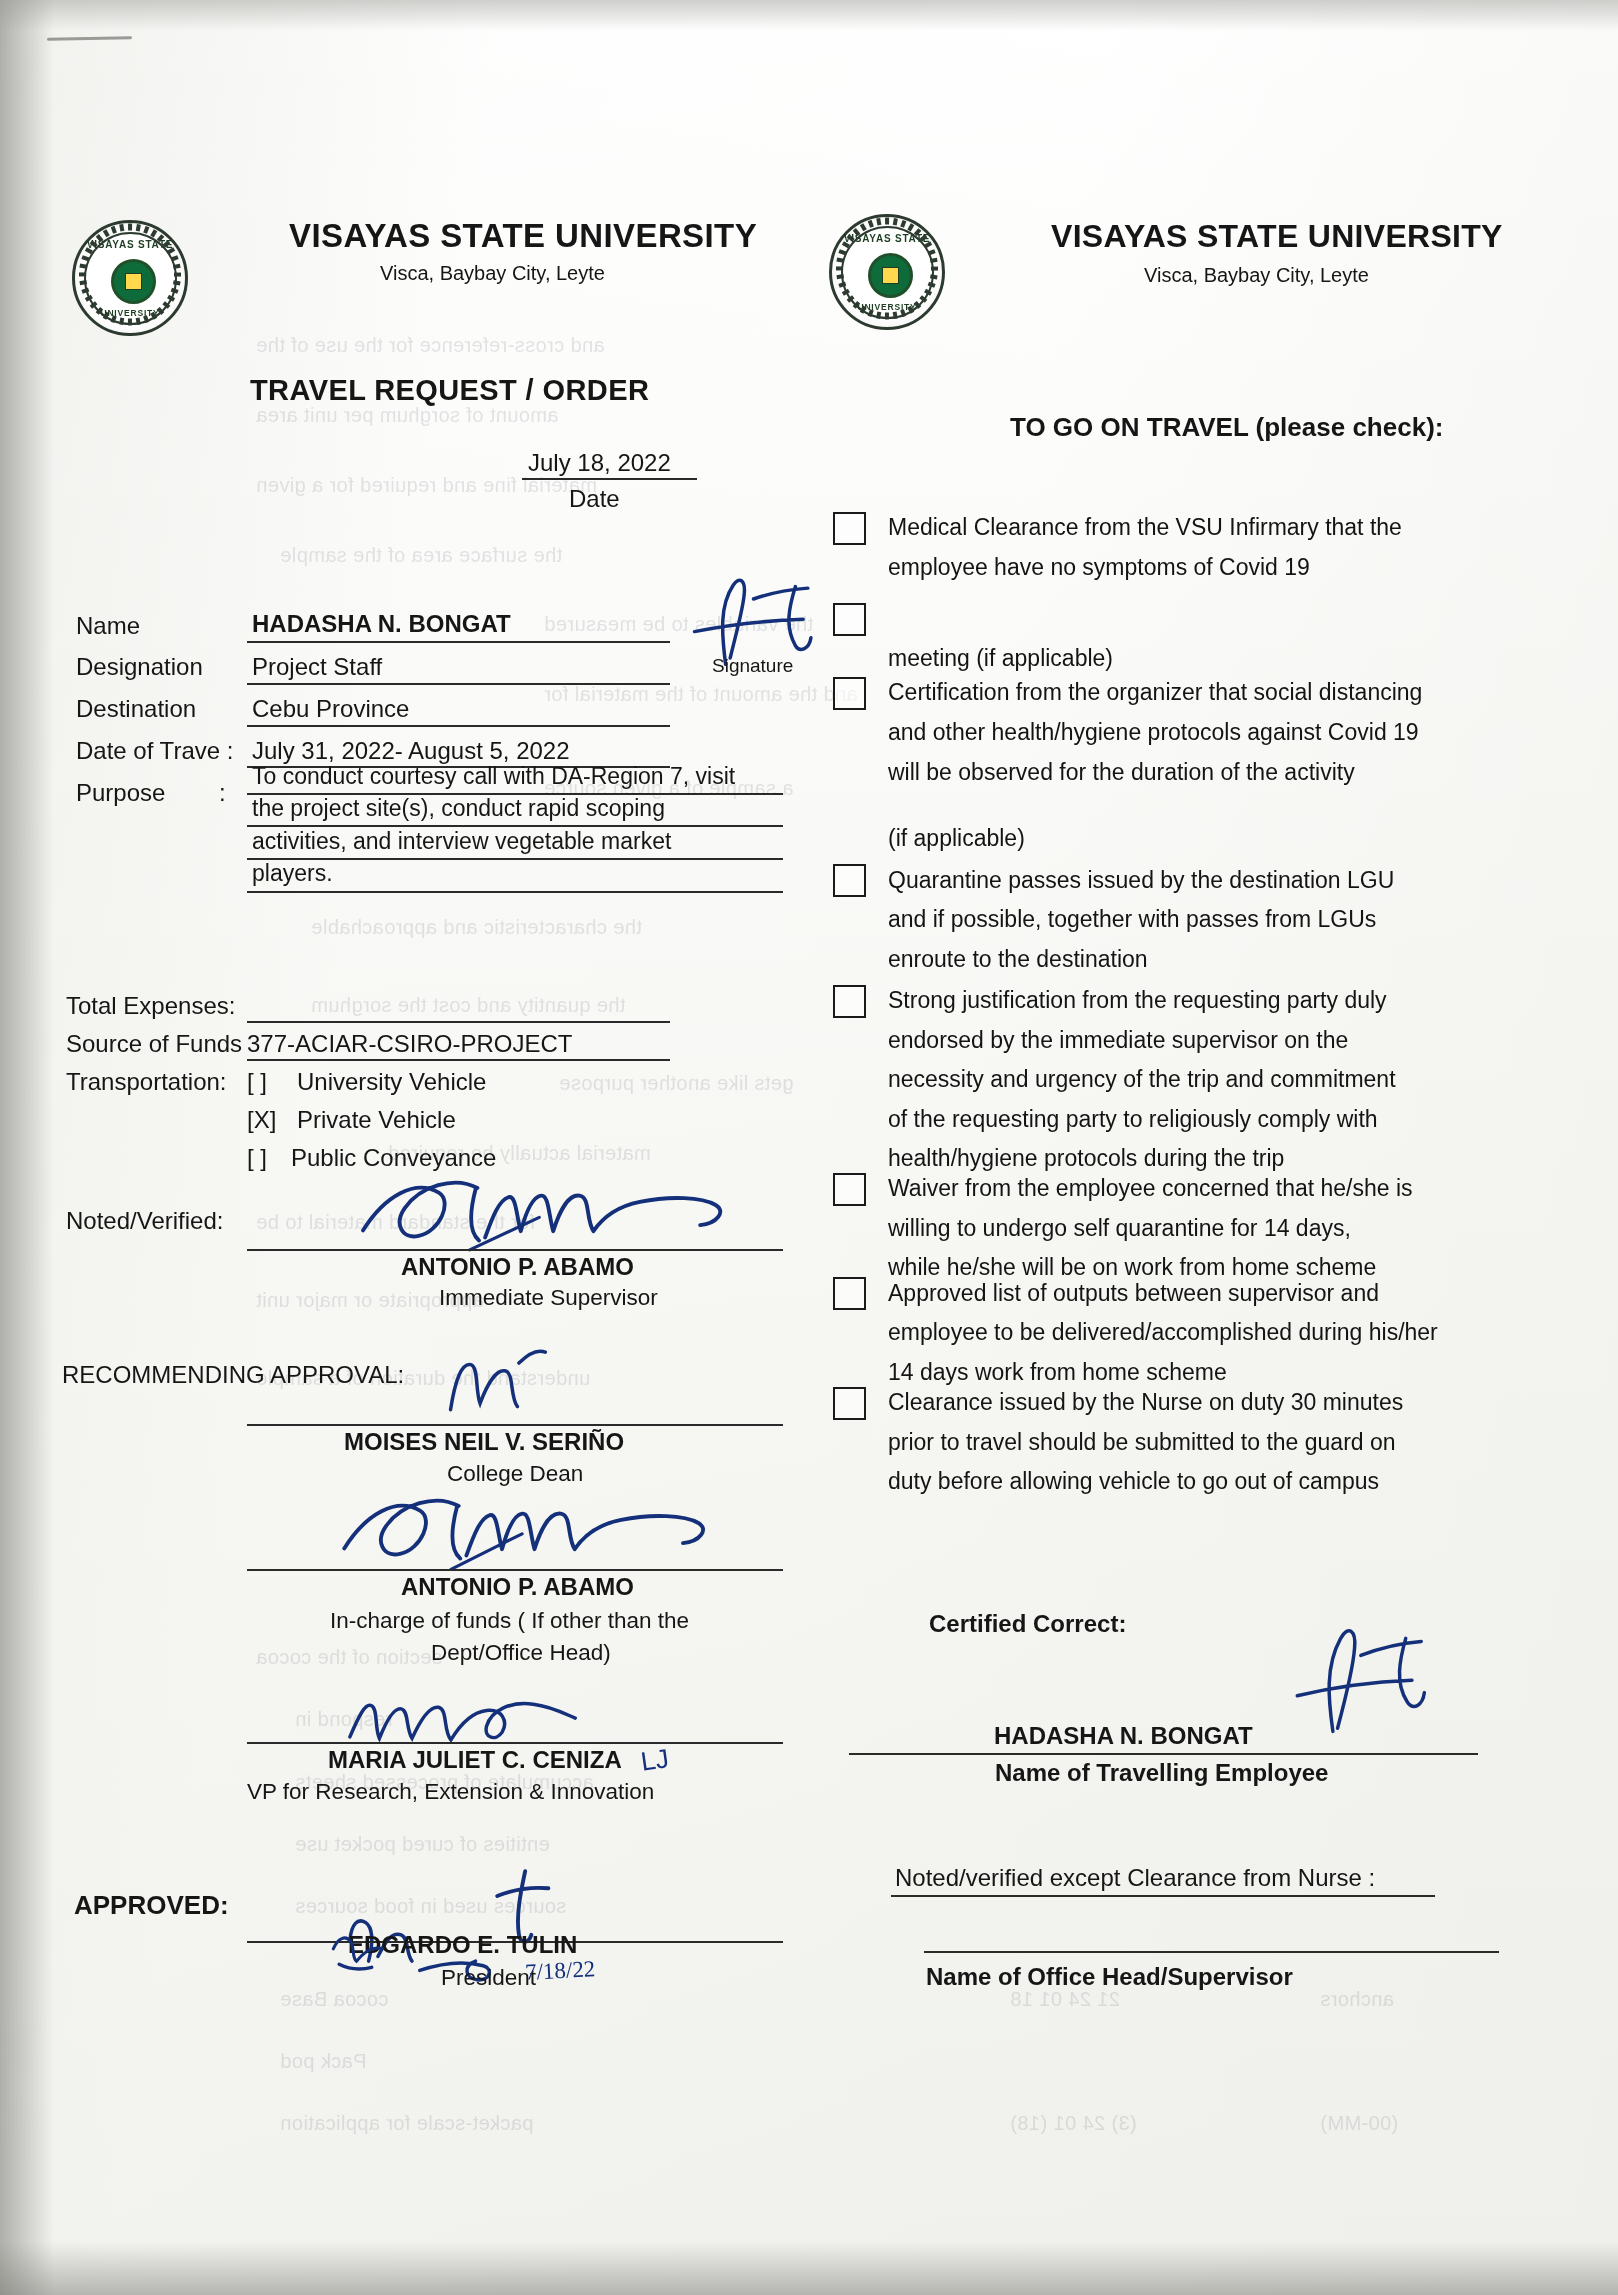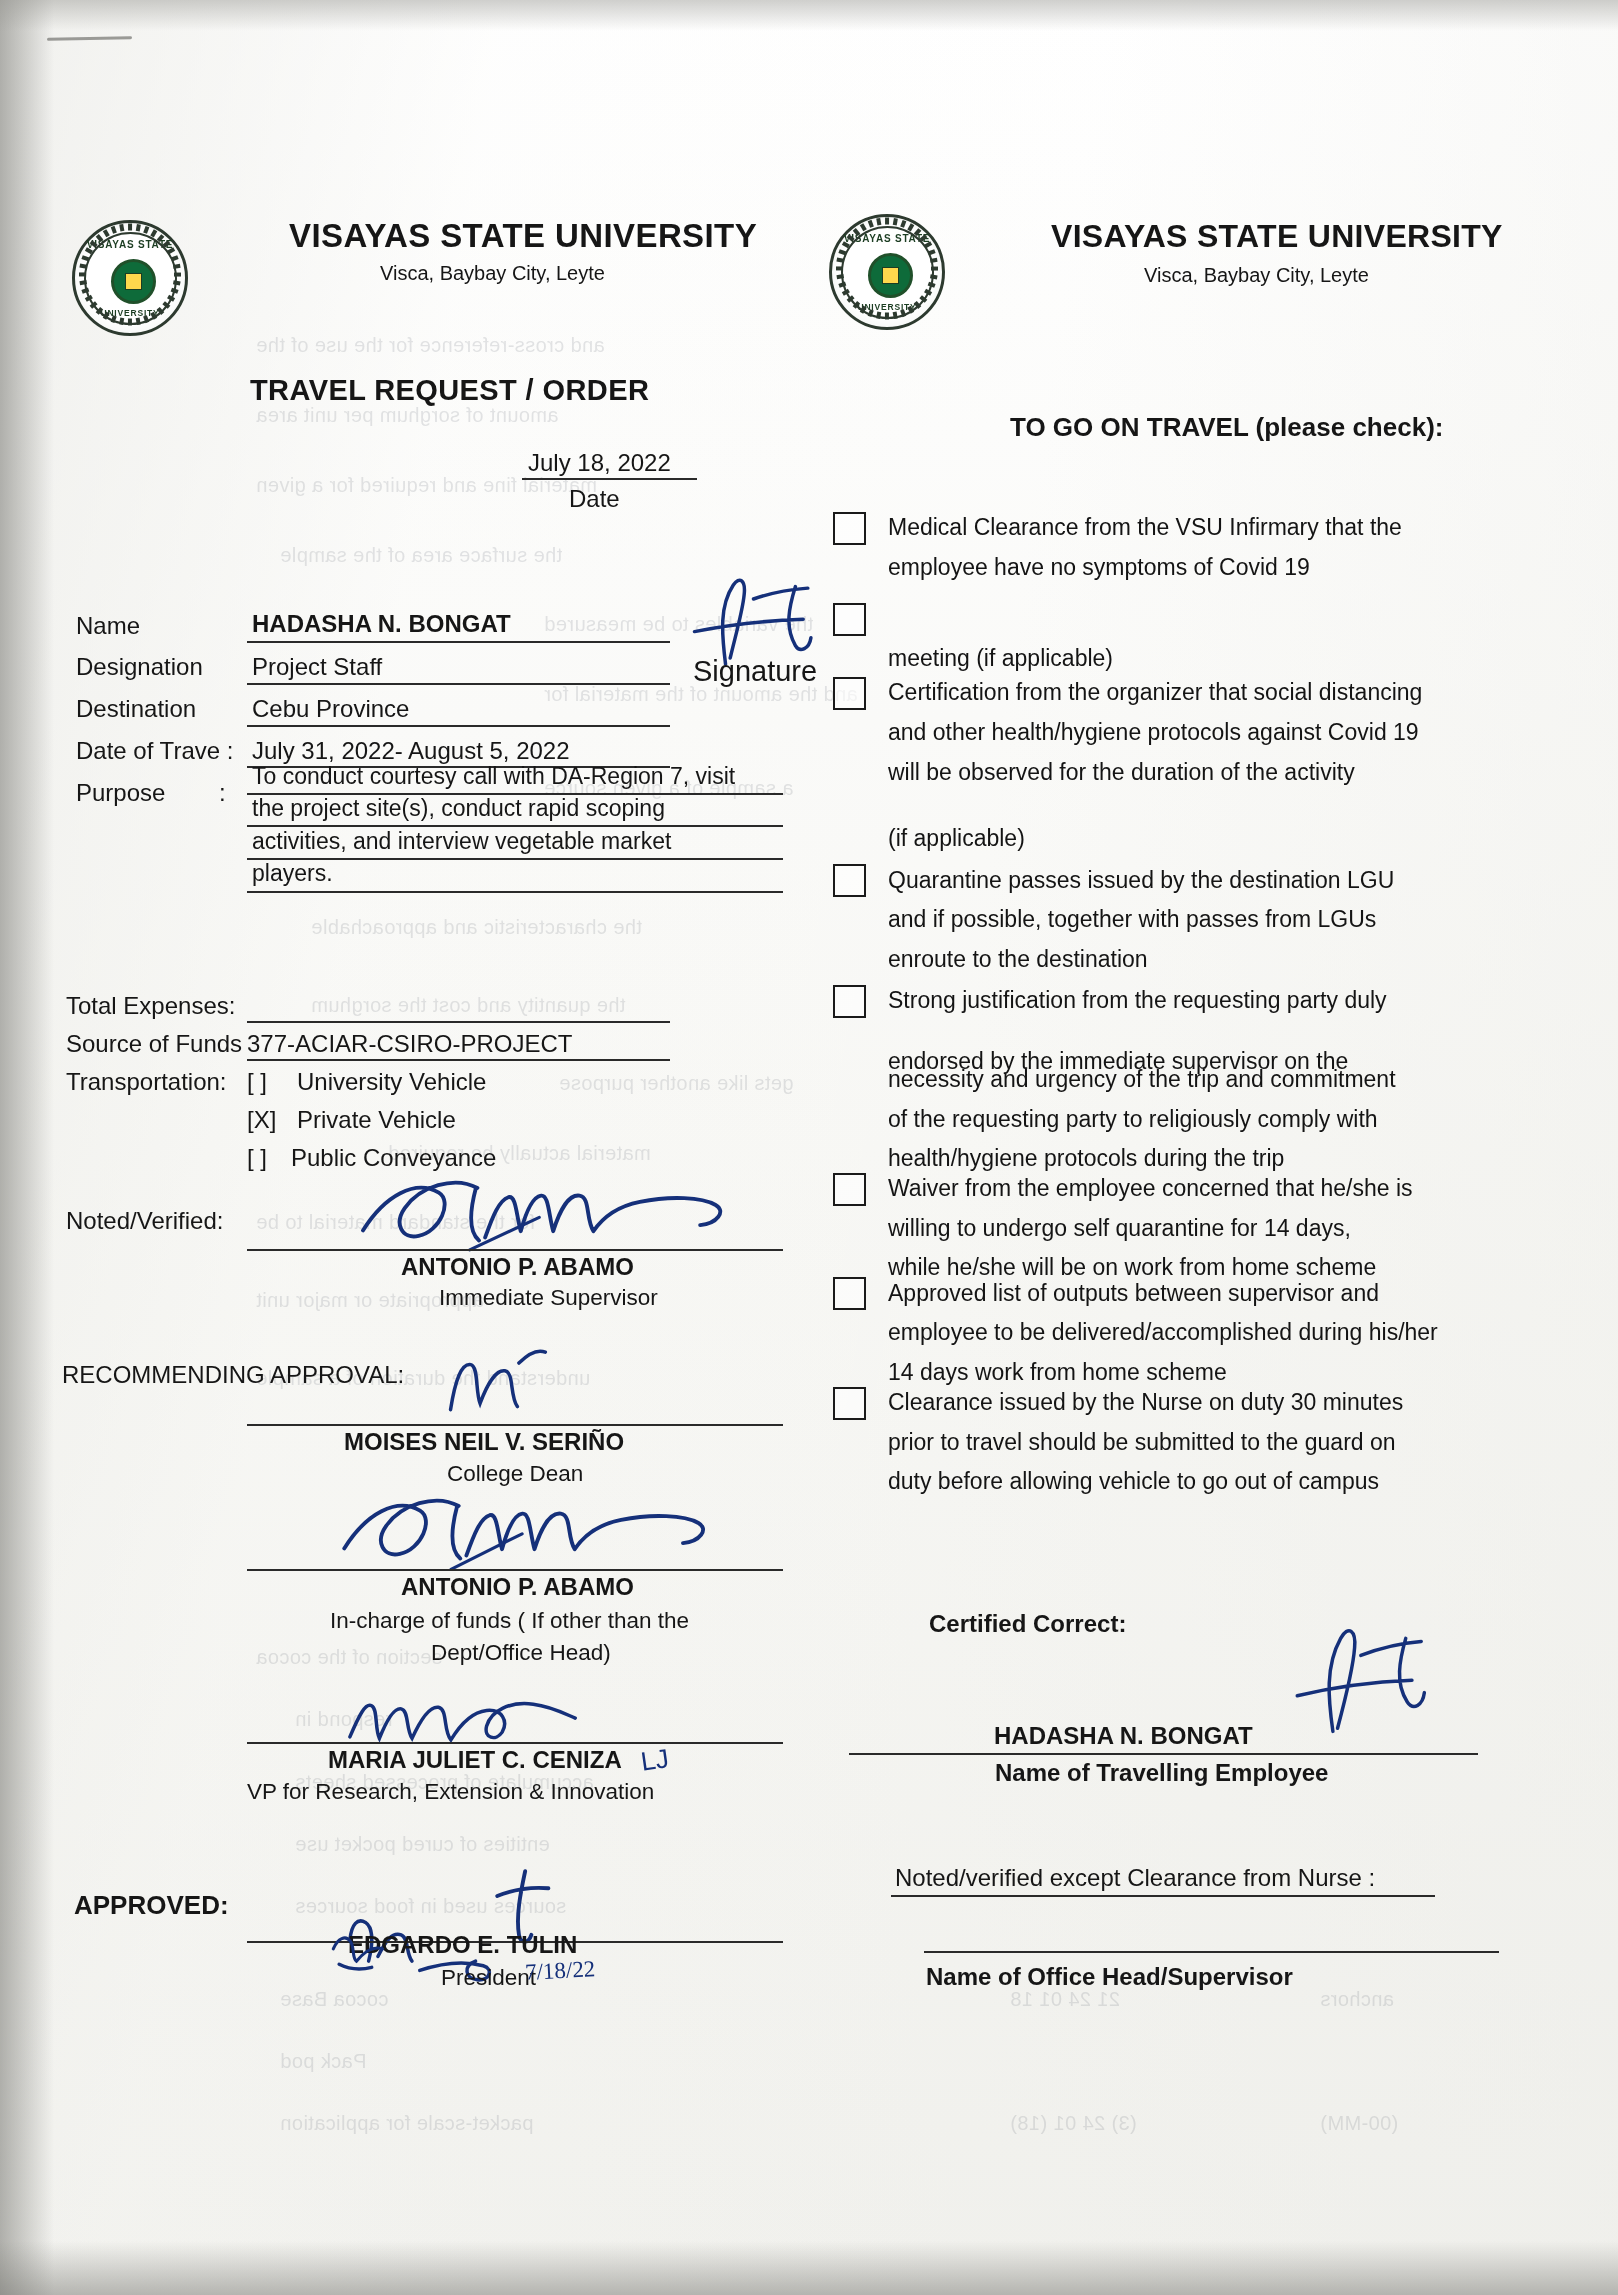--- a/index.html
+++ b/index.html
@@ -315,21 +315,21 @@
     <div class="t" style="left:252px; top:860px; font-size:23px;">players.</div>
     <div class="rule" style="left:247px; top:891px; width:536px;"></div>
 
     <div class="sig" style="left:679px; top:571px;">
       <svg width="194" height="101" viewBox="0 0 250 130">
         <path d="M60,120 C55,80 52,45 70,18 C78,6 86,12 84,30 C82,52 72,86 66,112
                  M20,78 C60,70 110,64 160,62 M96,36 C118,28 142,24 166,22
                  M150,20 C142,46 136,72 150,96 C156,106 168,100 170,86" fill="none" stroke="#15307a" stroke-width="4.5" stroke-linecap="round"></path>
       </svg>
     </div>
-    <div class="t" style="left:693px; top:655px; font-size:29px;">Signature</div>
+    <div class="t" style="left:712px; top:655px; font-size:19px;">Signature</div>
 
     <div class="t" style="left:66px; top:992px; font-size:24px;">Total Expenses:</div>
     <div class="rule" style="left:247px; top:1021px; width:423px;"></div>
 
     <div class="t" style="left:66px; top:1030px; font-size:24px;">Source of Funds</div>
     <div class="t" style="left:247px; top:1030px; font-size:24px;">377-ACIAR-CSIRO-PROJECT</div>
     <div class="rule" style="left:247px; top:1059px; width:423px;"></div>
 
     <div class="t" style="left:66px; top:1068px; font-size:24px;">Transportation:</div>
     <div class="t" style="left:247px; top:1068px; font-size:24px;">[  ]</div>
@@ -425,21 +425,21 @@
     <div class="checklist-line" style="left:888px; top:759px;">will be observed for the duration of the activity</div>
     <div class="checklist-line" style="left:888px; top:825px;"> (if applicable)</div>
 
     <div class="box" style="left:833px; top:864px;"></div>
     <div class="checklist-line" style="left:888px; top:867px;">Quarantine passes issued by the destination LGU</div>
     <div class="checklist-line" style="left:888px; top:906px;">and if possible, together with passes from LGUs</div>
     <div class="checklist-line" style="left:888px; top:946px;">enroute to the destination</div>
 
     <div class="box" style="left:833px; top:985px;"></div>
     <div class="checklist-line" style="left:888px; top:987px;">Strong justification from the requesting party duly</div>
-    <div class="checklist-line" style="left:888px; top:1048px;">endorsed by the immediate supervisor on the</div>
+    <div class="checklist-line" style="left:888px; top:1027px;">endorsed by the immediate supervisor on the</div>
     <div class="checklist-line" style="left:888px; top:1066px;">necessity and urgency of the trip and commitment</div>
     <div class="checklist-line" style="left:888px; top:1106px;">of the requesting party to religiously comply with</div>
     <div class="checklist-line" style="left:888px; top:1145px;">health/hygiene protocols during the trip</div>
 
     <div class="box" style="left:833px; top:1173px;"></div>
     <div class="checklist-line" style="left:888px; top:1175px;">Waiver from the employee concerned that he/she is</div>
     <div class="checklist-line" style="left:888px; top:1215px;">willing to undergo self quarantine for 14 days,</div>
     <div class="checklist-line" style="left:888px; top:1254px;">while he/she will be on work from home scheme</div>
 
     <div class="box" style="left:833px; top:1277px;"></div>

